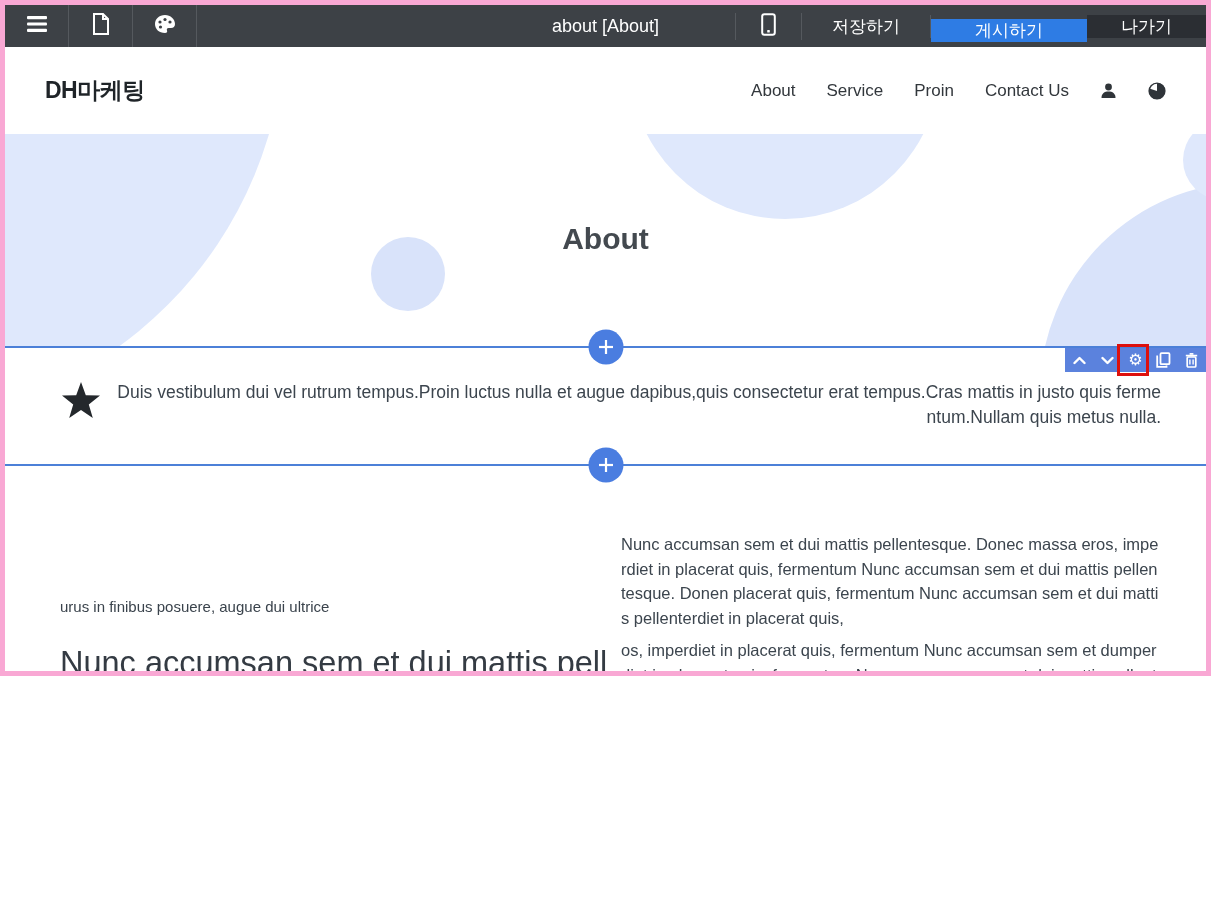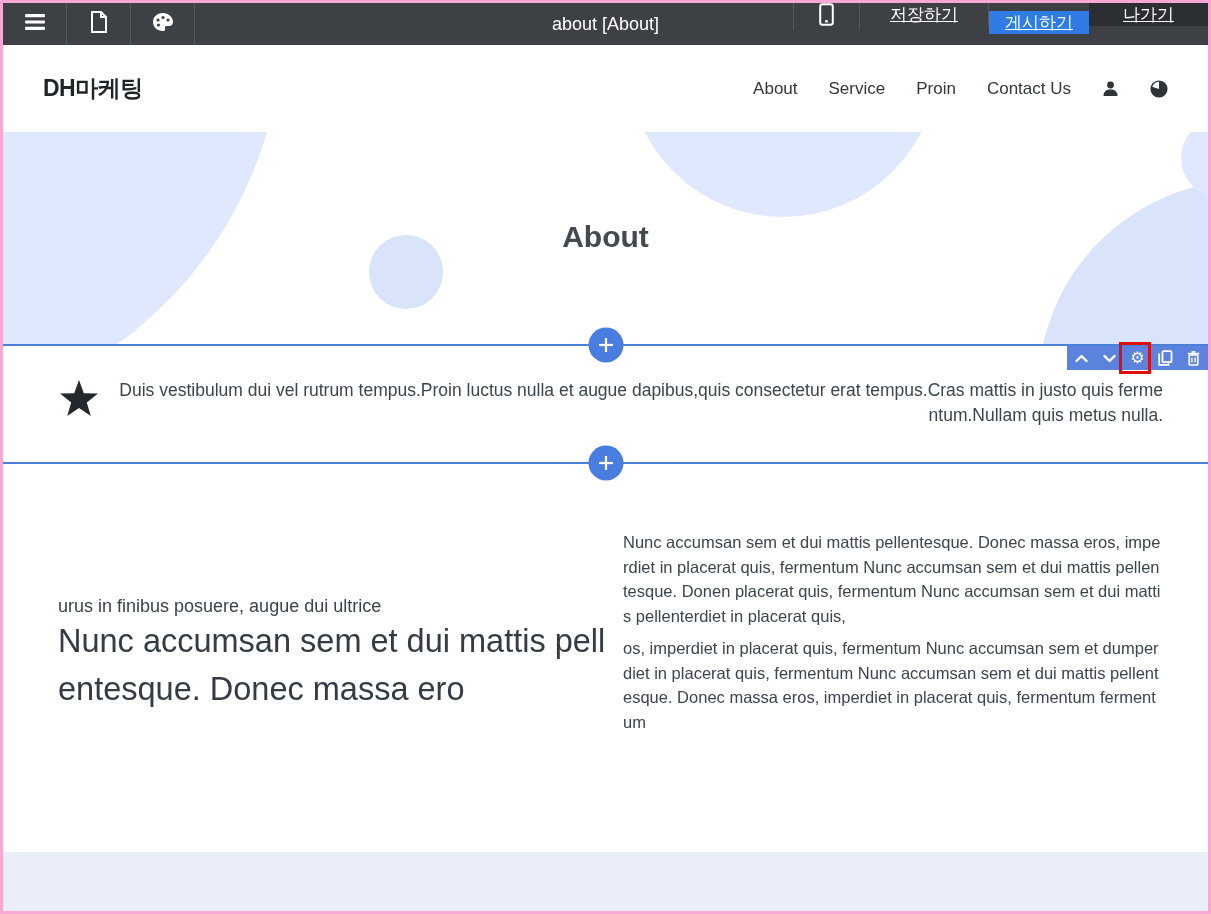--- a/index.html
+++ b/index.html
@@ -1,50 +1,50 @@
 <!DOCTYPE html>
 <html><head>
 <meta charset="utf-8">
 <style>
   * { margin:0; padding:0; box-sizing:border-box; }
   html,body { background:#fff; }
   body { font-family:"Liberation Sans","DejaVu Sans",sans-serif; }
 
   .frame {
-    width:1211px; height:914px;
-    border:3px solid #f9a8d4;
+    width:1211px; height:676px;
+    border:5px solid #f9a8d4;
     background:#15803d;
     position:relative; overflow:hidden;
   }
 
   
   .topbar {
     height:42px; background:#3d4146; display:flex; align-items:stretch;
     color:#fff; position:relative;
   }
   .topbar .icon-cell {
     width:64px; display:flex; align-items:center; justify-content:center;
     border-right:1px solid #55595e; cursor:pointer;
   }
   .topbar .bar-title {
     position:absolute; left:0; right:0; top:0; bottom:0;
     display:flex; align-items:center; justify-content:center;
     font-size:18px; color:#fff; pointer-events:none;
   }
-  .topbar .right-group { margin-left:auto; display:flex; align-items:flex-start; z-index:2;text-decoration:underline; }
+  .topbar .right-group { margin-left:auto; display:flex; align-items:center; z-index:2; }
   .topbar .device-cell {
     width:67px; display:flex; align-items:center; justify-content:center;
     border-left:1px solid #55595e; border-right:1px solid #55595e; cursor:pointer;
   }
   .topbar .tb-btn {
     display:flex; align-items:center; justify-content:center;
     font-size:17px; color:#fff; cursor:pointer; padding:0 30px;
   }
   .tb-btn.save { background:#3d4146; border-right:1px solid #55595e; }
-  .tb-btn.publish { background:#2e7ce4; padding:0 16px;margin-top:8px; }
+  .tb-btn.publish { background:#2e7ce4; padding:0 44px;margin-top:8px; }
   .tb-btn.exit { background:#2b2e33; padding:0 34px; }
 
   
   .site-header {
     height:87px; background:#fff; display:flex; align-items:center;
     padding:0 40px; position:relative; z-index:3;justify-content:center;
   }
   .logo { font-size:23px; font-weight:800; color:#1f2428; letter-spacing:-0.5px; cursor:pointer; }
   .nav { margin-left:auto; display:flex; align-items:center; gap:31px; }
   .nav .nav-item { font-size:17px; color:#32373c; cursor:pointer; }
@@ -91,21 +91,21 @@
   .feature-text {
     position:absolute; left:108px; right:45px; top:32px;
     font-size:17.5px; line-height:24.5px; color:#3c454e;
     text-align:right; word-break:break-all;
   }
 
   
   .content-section { height:388px; background:#fff; display:flex; padding:0 45px 0 55px; }
   .col-left { width:552px; padding-top:132px; }
   .col-right { width:540px; margin-left:auto; padding-top:66px; }
-  .eyebrow { font-size:18px; color:#3a434c; margin-bottom:0; }
+  .eyebrow { font-size:15px; color:#3a434c; margin-bottom:24px; }
   .big-heading {
     font-size:32.5px; font-weight:400; color:#343b43; line-height:48px;
     word-break:break-all;
   }
   .body-para {
     font-size:16.5px; line-height:24.5px; color:#3c454e; word-break:break-all;
   }
   .body-para + .body-para { margin-top:8px; }
 
   

